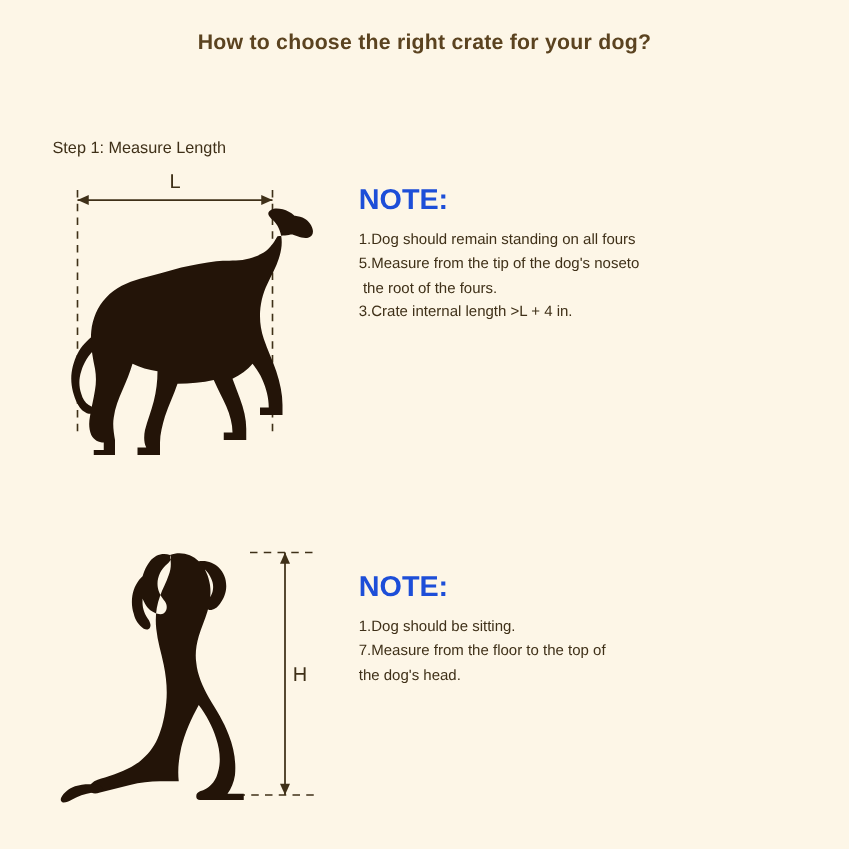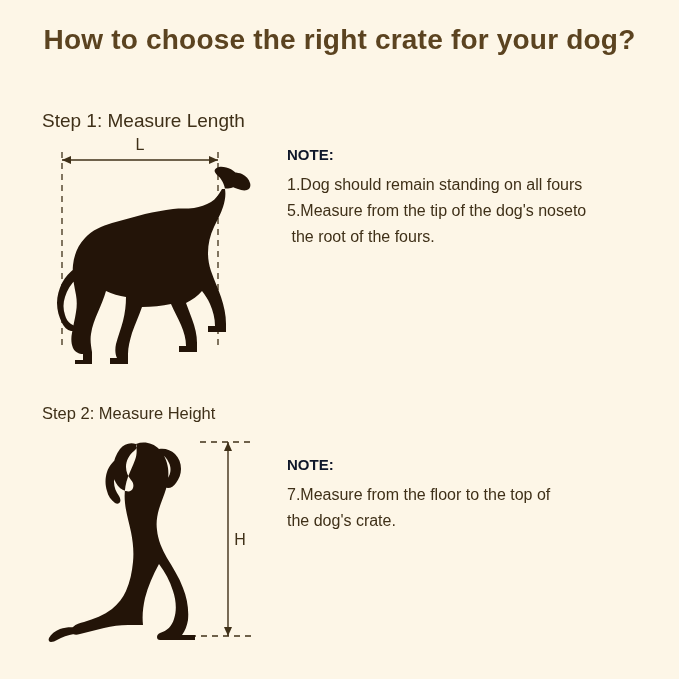--- a/index.html
+++ b/index.html
@@ -19,32 +19,32 @@
     width: 679px;
     height: 679px;
     background: #fdf6e7;
   }
   .title {
     position: absolute;
     top: 24px;
     left: 0;
     width: 679px;
     text-align: center;
-    font-size: 28px;
+    font-size: 17px;
     font-weight: bold;
     color: #5b4320;
     letter-spacing: 0.2px;
   }
 
   
   .step1-label {
     position: absolute;
     left: 42px;
     top: 110px;
-    font-size: 19px;
+    font-size: 13px;
     color: #3f3018;
   }
   .step1-figure {
     position: absolute;
     left: 40px;
     top: 138px;
     width: 230px;
     height: 235px;
   }
   .step2-label {
@@ -63,27 +63,27 @@
   }
 
   
   .note {
     position: absolute;
     width: 370px;
   }
   .note-1 { left: 287px; top: 146px; }
   .note-2 { left: 287px; top: 456px; }
   .note-title {
-    font-size: 15px;
+    font-size: 23px;
     font-weight: bold;
-    color: #0f172a;
+    color: #1d4ed8;
     margin-bottom: 9px;
   }
   .note-line {
-    font-size: 16px;
+    font-size: 12px;
     color: #3f3018;
     line-height: 1.62;
     white-space: pre-wrap;
   }
 
   svg { display: block; }
 </style>
 </head>
 <body>
 
@@ -169,23 +169,23 @@
            C194,50 190,48 187,45
            C185,42 184,38 186,36 Z"></path>
     </svg>
   </div>
 
   <div class="note note-1">
     <div class="note-title">NOTE:</div>
     <div class="note-line">1.Dog should remain standing on all fours</div>
     <div class="note-line">5.Measure from the tip of the dog's noseto</div>
     <div class="note-line"> the root of the fours.</div>
-  </div>
-
-  <div class="step2-label">Step 2: Measure Height</div>
+    <div class="note-line">3.Crate internal length &gt;L + 4 in.</div>
+  </div>
+
 
   <div class="step2-figure">
     <svg width="230" height="225" viewBox="0 0 230 225">
 
       <g stroke="#3f3018" fill="none">
         <line x1="188" y1="14" x2="188" y2="208" stroke-width="1.4"></line>
         <polygon points="188,14 184,23 192,23" fill="#3f3018" stroke="none"></polygon>
         <polygon points="188,208 184,199 192,199" fill="#3f3018" stroke="none"></polygon>
 
         <line x1="160" y1="14" x2="212" y2="14" stroke-width="1.3" stroke-dasharray="6,5"></line>
@@ -258,17 +258,18 @@
            C15,203 11,206 9,210
            C8,212 9,214 11,214
            C13,214 15,213 17,212
            C22,209 28,207 34,206
            C38,205 41,205 43,204 Z"></path>
     </svg>
   </div>
 
   <div class="note note-2">
     <div class="note-title">NOTE:</div>
+    <div class="note-line">1.Dog should be sitting.</div>
     <div class="note-line">7.Measure from the floor to the top of</div>
-    <div class="note-line">the dog's crate.</div>
+    <div class="note-line">the dog's head.</div>
   </div>
 
 </div>
 
 </body></html>

